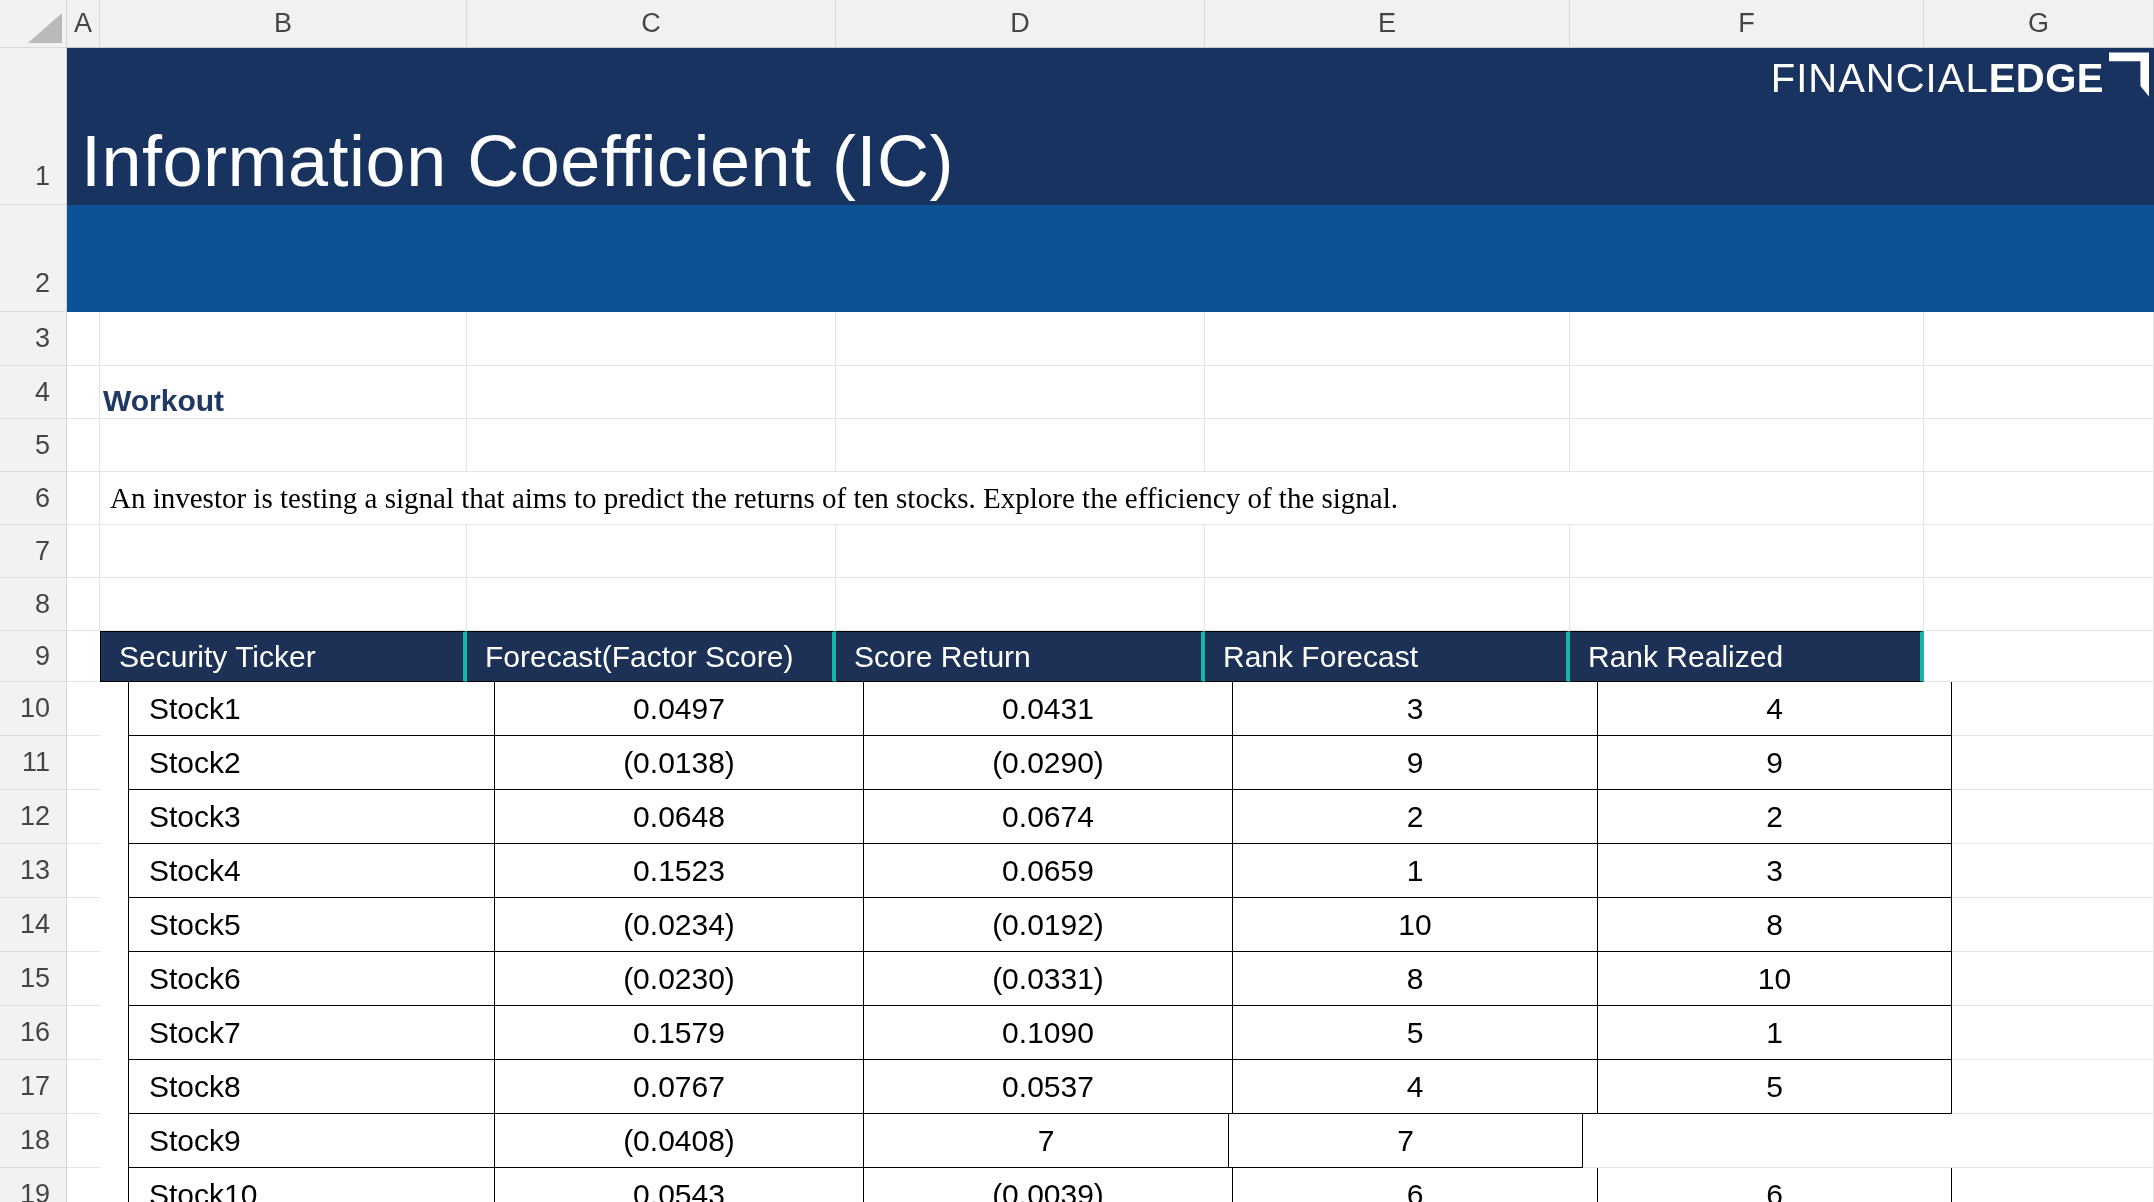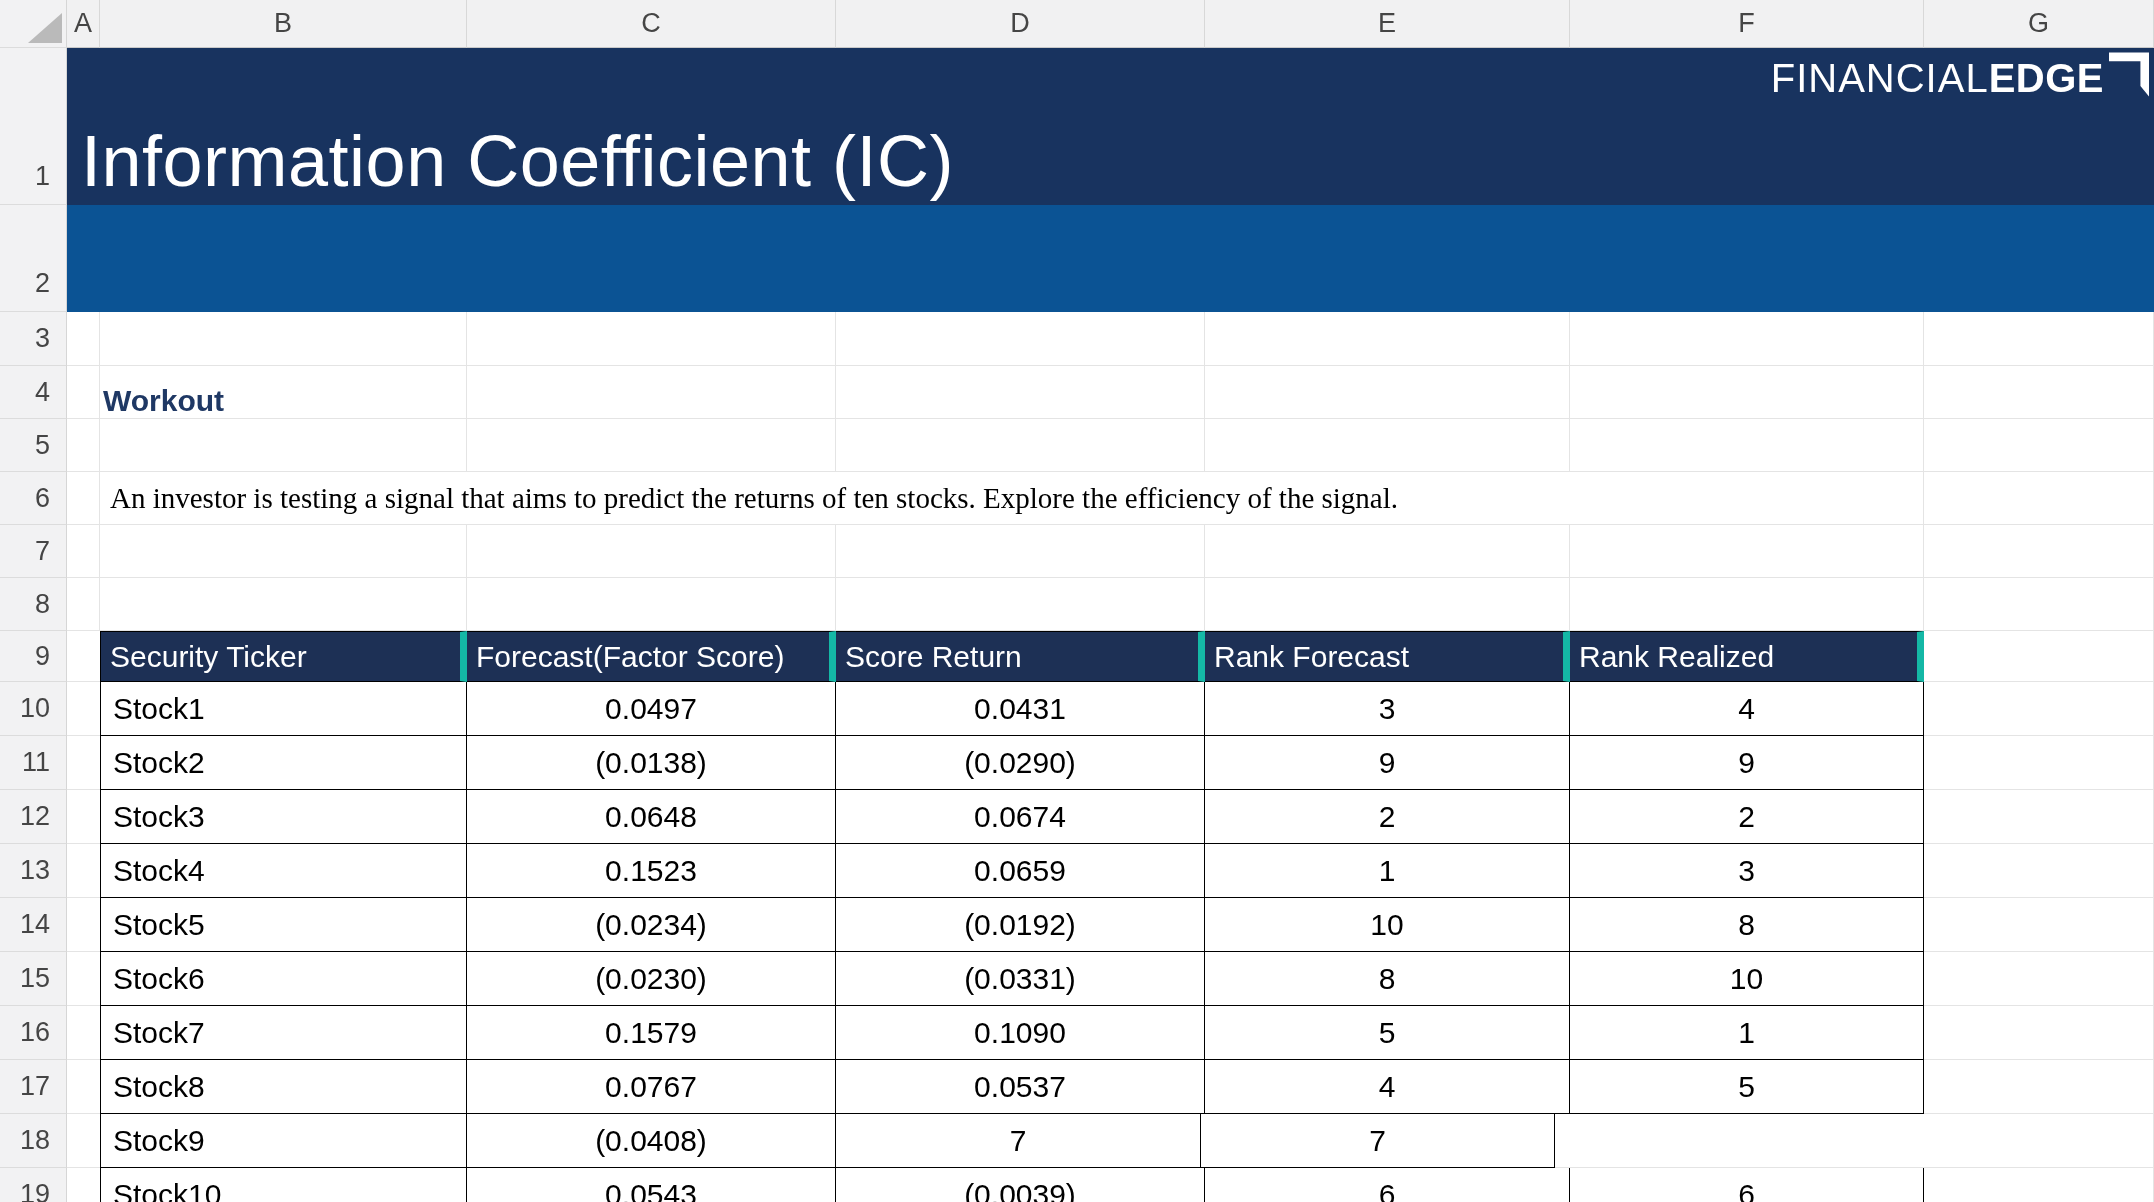--- a/index.html
+++ b/index.html
@@ -78,33 +78,33 @@
     font-size:30px;font-weight:700;color:var(--workout-text);
   }
   .instr-cell{
     display:flex;align-items:center;padding-left:10px;font-size:29px;color:#000;
     white-space:nowrap;overflow:visible;position:relative;z-index:2;font-family:Liberation Serif, serif;
   }
 
   
   .hcell{
     background:var(--table-header-bg);color:#fff;font-size:30px;
-    display:flex;align-items:center;padding-left:9px;flex:none;
-    border-top:1px solid #000;border-right:7px solid #14b8a6;border-bottom:1px solid #000;
+    display:flex;align-items:center;padding-left:18px;flex:none;
+    border-top:1px solid #000;border-right:4px solid #14b8a6;border-bottom:1px solid #000;
   }
   .tcell{
     background:#fff;color:#000;font-size:30px;display:flex;align-items:center;flex:none;
     border-right:1px solid #000;border-bottom:1px solid #000;
   }
   .c0{width:367px;}
   .c1,.c2{width:369px;}
   .c3{width:365px;}
   .c4{width:354px;}
   .hcell.c0,.tcell.c0{border-left:1px solid #000;}
-  .tcell.ticker{padding-left:12px;}
+  .tcell.ticker{padding-left:20px;margin-left:28px;}
   .tcell.num{justify-content:center;padding-left:0;}
   .cellA{width:33px;flex:none;background:#fff;border-bottom:1px solid var(--grid);}
   .cellG{flex:1;background:#fff;border-right:1px solid var(--grid);border-bottom:1px solid var(--grid);}
 </style>
 </head>
 <body>
 
 <div class="sheet">
 
   <div class="srow headrow">

